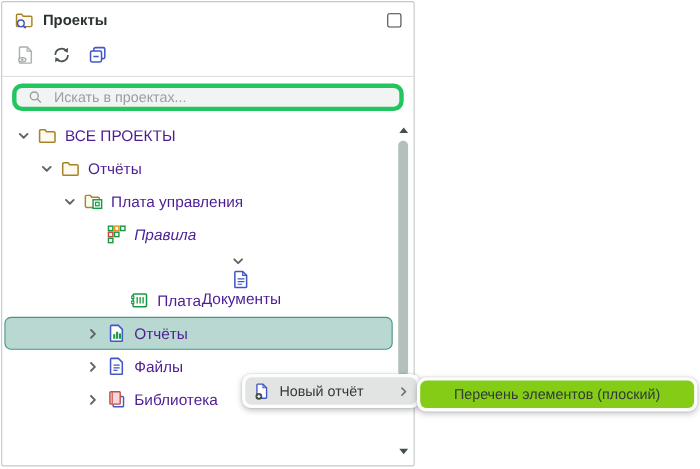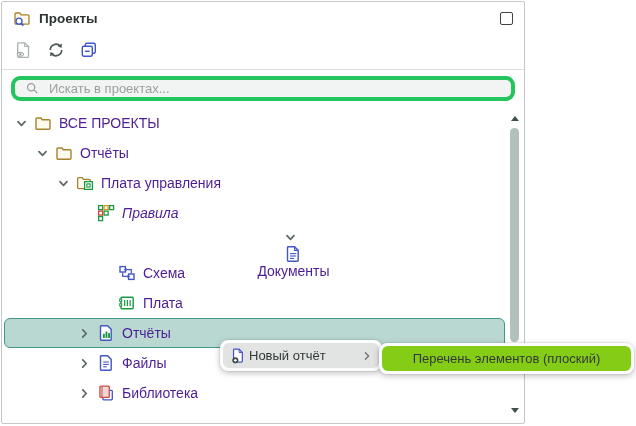--- a/index.html
+++ b/index.html
@@ -1,21 +1,21 @@
 <!DOCTYPE html>
 <html><head>
 <meta charset="utf-8">
 <style>
   html,body{margin:0;padding:0;}
   body{
     width:636px;height:426px;position:relative;background:#ffffff;
     font-family:"Liberation Sans", sans-serif;overflow:hidden;
   }
   .panel{
-    position:absolute;left:1px;top:1px;width:524px;height:423px;
+    position:absolute;left:1px;top:1px;width:376px;height:423px;
     box-sizing:border-box;border:1px solid #c3c9c8;border-radius:2px;background:#fff;
   }
   .titlebar{height:32px;display:flex;align-items:center;padding:0 11px;gap:8px;}
   .titlebar .ticon{width:18px;height:18px;flex:0 0 18px;}
   .title{font-weight:bold;font-size:13.5px;color:#2b3331;}
   .max-btn{margin-left:auto;width:11px;height:11px;border:1.6px solid #3d4543;border-radius:2px;background:#fff;cursor:pointer;}
   .toolbar{display:flex;gap:11px;padding:5px 10px 8px 10px;border-bottom:1px solid #dbdfde;}
   .tb-btn{width:22px;height:22px;display:flex;align-items:center;justify-content:center;background:none;border:none;padding:0;}
   .tb-btn .ic{width:18px;height:18px;display:block;}
   .ic svg{width:100%;height:100%;display:block;}
@@ -42,21 +42,21 @@
     border-left:4px solid transparent;border-right:4px solid transparent;border-top:5px solid #40504c;}
   .sb-thumb{position:absolute;top:17px;left:1px;width:9px;height:214px;background:#b3c1bd;border-radius:4.5px;}
   .menu{
     position:absolute;box-sizing:border-box;background:#fcfdfd;border-radius:8px;padding:3px;
     box-shadow:0 2px 6px rgba(0,0,0,.25), 0 0 0 1px rgba(0,0,0,.05);
   }
   .ctx{left:220px;top:340px;width:162px;height:31px;z-index:5;}
   .sub{left:379px;top:343px;width:255px;height:31px;z-index:6;}
   .menu-item{
     height:100%;box-sizing:border-box;background:#e2e4e3;border-radius:6px;
-    display:flex;align-items:center;padding:0 7px;gap:3px;cursor:default;
+    display:flex;align-items:center;padding:0 7px;gap:8px;cursor:default;
   }
   .menu-item .mi{width:16px;height:16px;flex:0 0 16px;}
   .menu-label{font-size:13px;color:#323a38;white-space:nowrap;}
   .menu-arrow{margin-left:auto;width:10px;height:10px;}
   .menu-arrow svg{width:10px;height:10px;display:block;}
   .sub .menu-item{justify-content:center;background:#84cc16;padding:0 10px;}
 </style>
 </head>
 <body>
 
@@ -181,34 +181,20 @@
             <line x1="6" y1="8.6" x2="12.2" y2="8.6" stroke="#4356c6" stroke-width="1.1"></line>
             <line x1="6" y1="11" x2="12.2" y2="11" stroke="#4356c6" stroke-width="1.1"></line>
             <line x1="6" y1="13.4" x2="10.2" y2="13.4" stroke="#4356c6" stroke-width="1.1"></line>
           </svg>
         </span>
         <span class="tree-label">Документы</span>
       </div>
       <div class="tree-row" style="padding-left: 92px;">
         <span class="expander"></span>
         <span class="tree-icon ic">
-          <svg viewBox="0 0 18 18" fill="none" stroke="#4356c6">
-            <rect x="2" y="2.6" width="5.4" height="5.4" stroke-width="1.4" fill="#fff"></rect>
-            <rect x="10.6" y="10" width="5.4" height="5.4" stroke-width="1.4" fill="#fff"></rect>
-            <path d="M4.7 8.4 v4 h4.9" stroke-width="1.2"></path>
-            <polygon points="9.4,10.8 12.2,12.4 9.4,14" fill="#4356c6" stroke="none"></polygon>
-            <path d="M13.3 9.6 v-4 h-4.9" stroke-width="1.2"></path>
-            <polygon points="8.6,7.2 5.8,5.6 8.6,4" fill="#4356c6" stroke="none"></polygon>
-          </svg>
-        </span>
-        <span class="tree-label">Схема</span>
-      </div>
-      <div class="tree-row" style="padding-left: 92px;">
-        <span class="expander"></span>
-        <span class="tree-icon ic">
           <svg viewBox="0 0 18 18">
             <rect x="3" y="3.2" width="12.2" height="11.6" rx="1" fill="#fff" stroke="#189a43" stroke-width="1.4"></rect>
             <line x1="6.7" y1="6.1" x2="6.7" y2="12" stroke="#189a43" stroke-width="1.2"></line>
             <line x1="9.4" y1="6.1" x2="9.4" y2="12" stroke="#189a43" stroke-width="1.2"></line>
             <line x1="12.1" y1="6.1" x2="12.1" y2="12" stroke="#189a43" stroke-width="1.2"></line>
             <rect x="1.7" y="5.1" width="2" height="2.3" fill="#fff" stroke="#189a43" stroke-width="1"></rect>
             <rect x="1.7" y="9.7" width="2" height="2.3" fill="#fff" stroke="#189a43" stroke-width="1"></rect>
           </svg>
         </span>
         <span class="tree-label">Плата</span>

